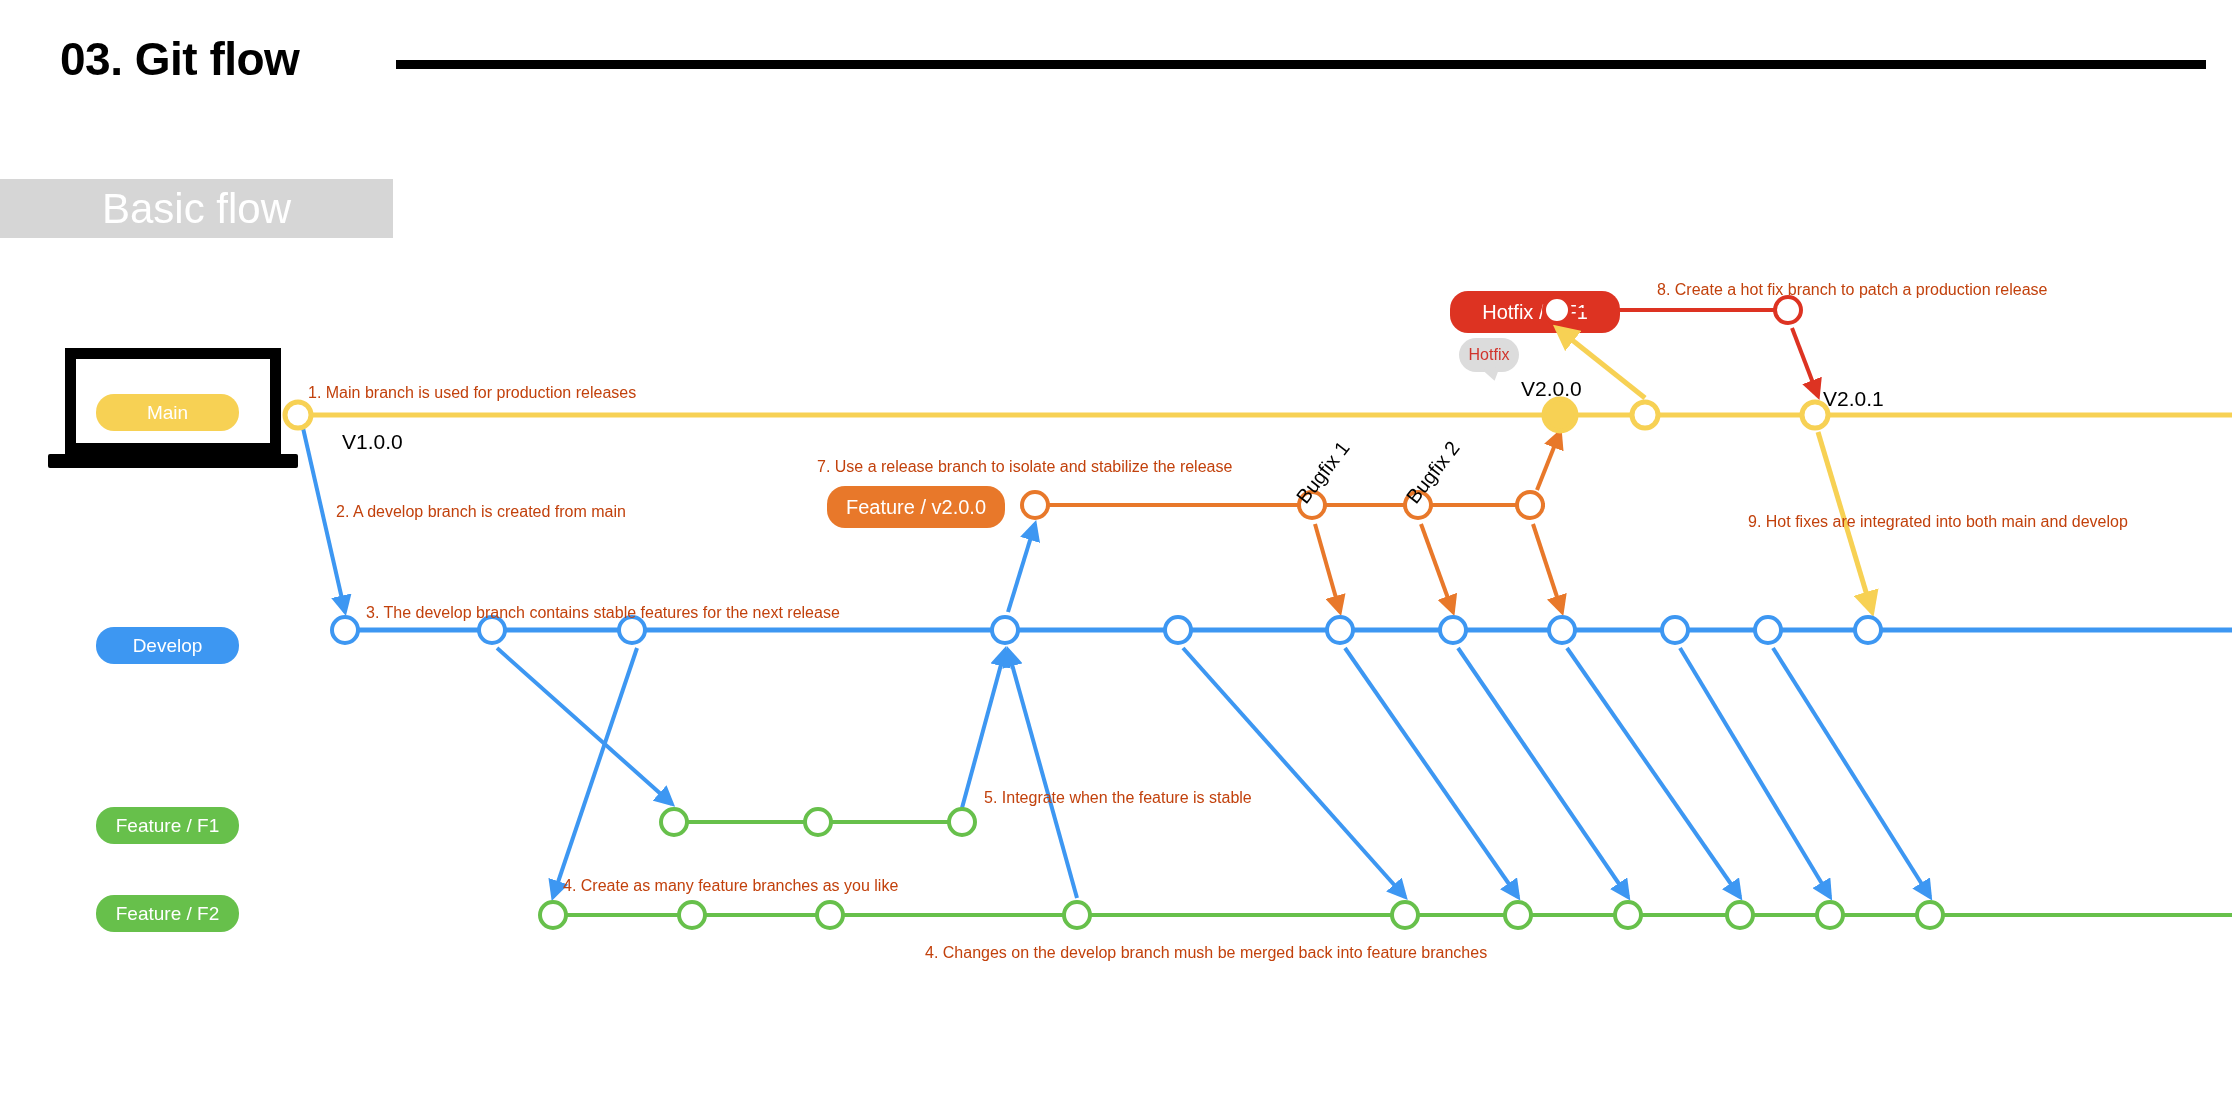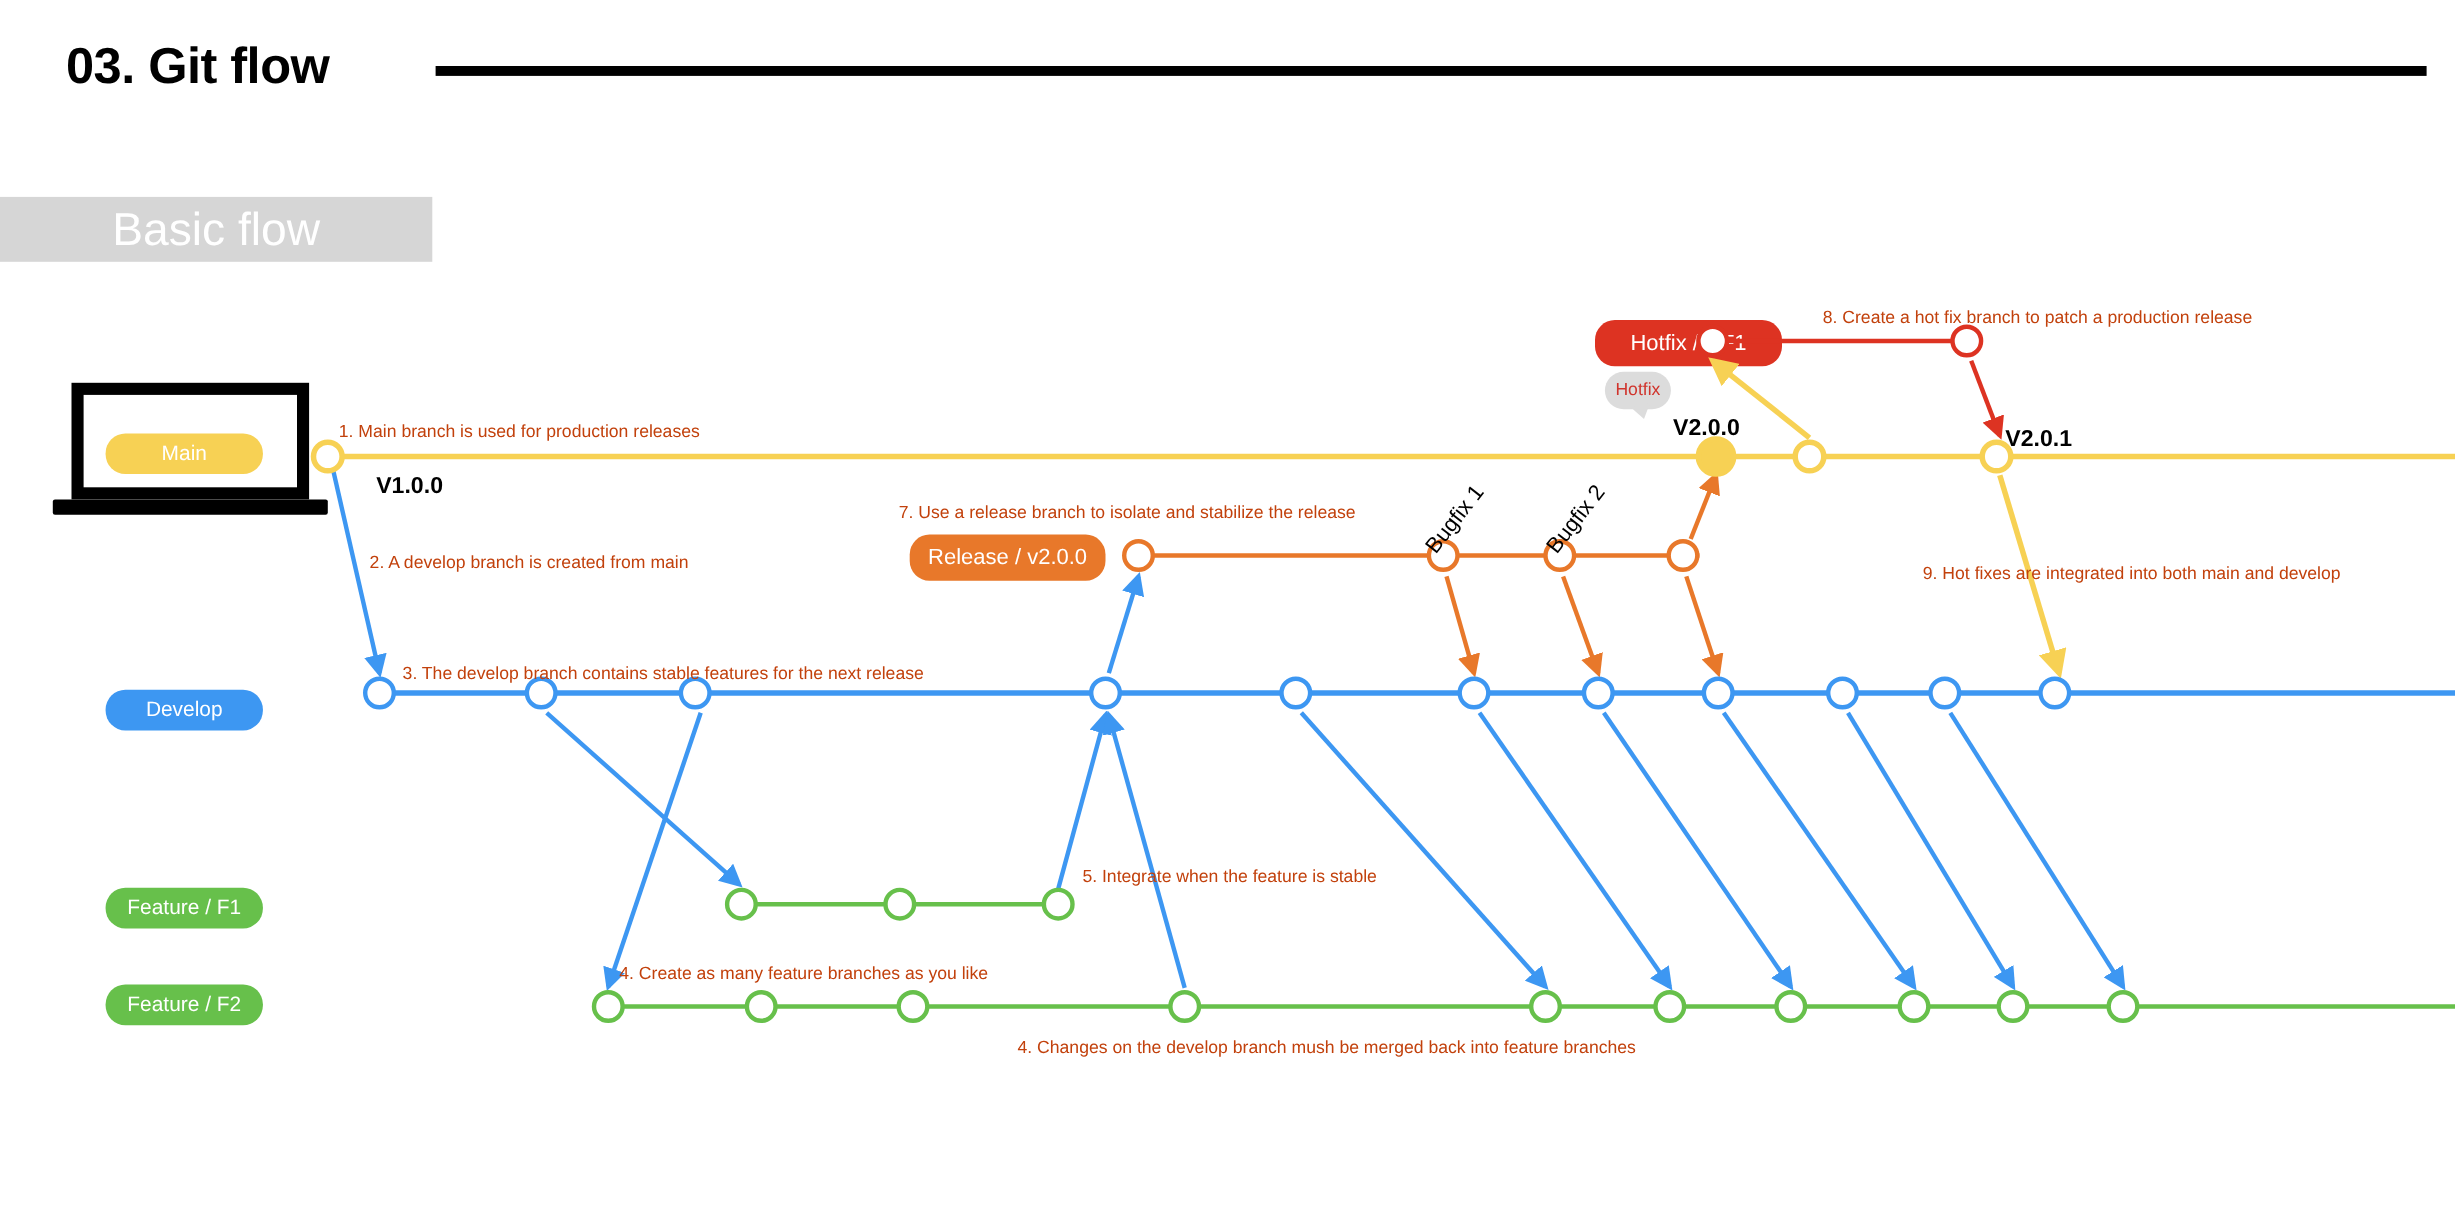--- a/index.html
+++ b/index.html
@@ -39,21 +39,21 @@
                 color:#d0342c;font-size:16px;}
   #error-bubble-tail{position:absolute;left:1484px;top:368px;width:0;height:0;
                 border-left:9px solid transparent;border-right:9px solid transparent;
                 border-top:13px solid #dcdcdc;transform:rotate(-14deg);}
 
   
   #graph{position:absolute;left:0;top:0;width:2232px;height:1104px;}
 
   
   .note{position:absolute;font-size:16px;white-space:nowrap;color:#c2410c;}
-  .tag {position:absolute;font-size:21px;font-weight:bold;white-space:nowrap;color:#000;}
+  .tag {position:absolute;font-size:21px;font-weight:normal;white-space:nowrap;color:#000;}
   .bugfix{position:absolute;font-size:20px;white-space:nowrap;color:#000;
           transform:rotate(-52deg);transform-origin:left bottom;}
 
   #note-1{left:308px; top:384px;}
   #note-2{left:336px; top:503px;}
   #note-3{left:366px; top:604px;}
   #note-4{left:563px; top:877px;}
   #note-5{left:984px; top:789px;}
   #note-6{left:925px; top:944px;}
   #note-7{left:817px; top:458px;}
@@ -76,21 +76,21 @@
 <div id="section-banner"></div>
 <div id="section-banner-label">Basic flow</div>
 
 <div id="emphasis-frame"></div>
 <div id="emphasis-base"></div>
 
 <div class="chip" id="chip-main">Main</div>
 <div class="chip" id="chip-develop">Develop</div>
 <div class="chip" id="chip-f1">Feature / F1</div>
 <div class="chip" id="chip-f2">Feature / F2</div>
-<div class="chip" id="chip-release">Release / v2.0.0</div>
+<div class="chip" id="chip-release">Feature / v2.0.0</div>
 <div class="chip" id="chip-hotfix">Hotfix / HF1</div>
 
 <div id="error-bubble">Hotfix</div>
 <div id="error-bubble-tail"></div>
 
 <svg id="graph" viewBox="0 0 2232 1104">
   <defs>
     <marker id="ar-blue" viewBox="0 0 10 10" refX="8" refY="5" markerWidth="5.2" markerHeight="5.2" orient="auto-start-reverse">
       <path d="M0,0 L10,5 L0,10 z" fill="#3d97f2"></path>
     </marker>

